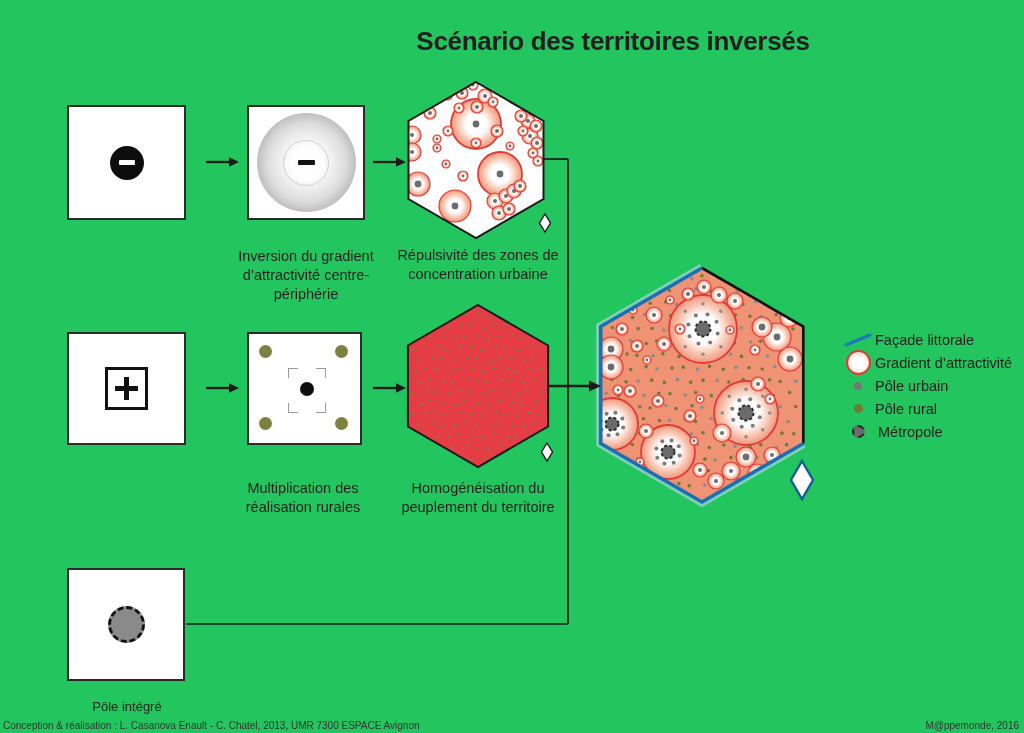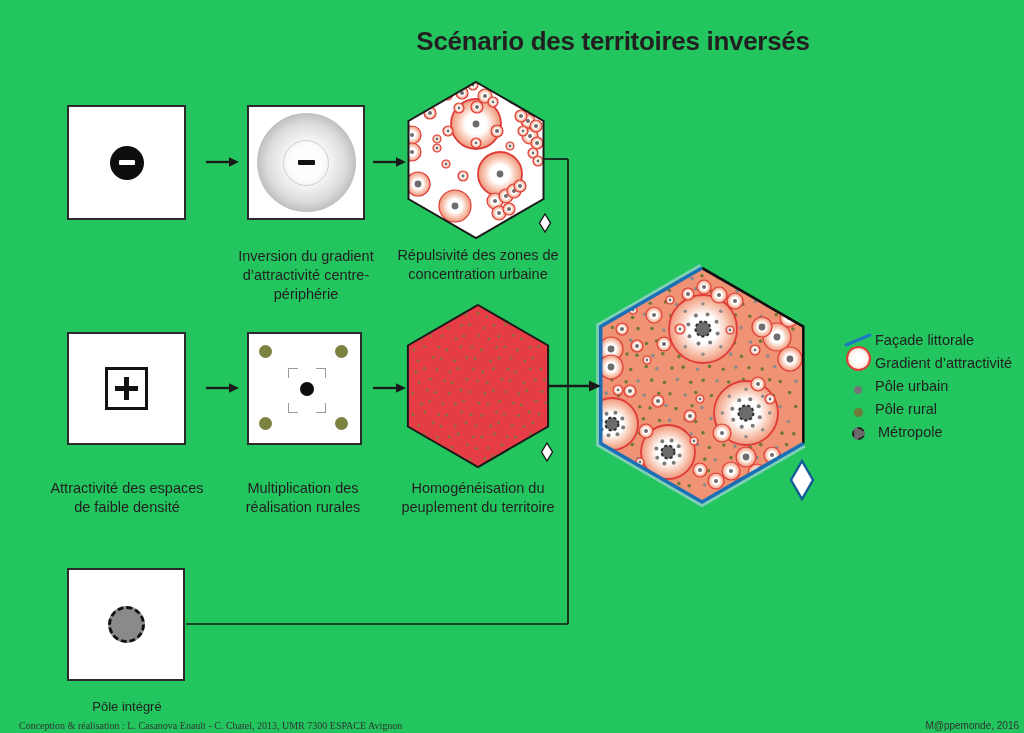--- a/index.html
+++ b/index.html
@@ -19,21 +19,21 @@
   .faint-ring{position:absolute;width:44px;height:44px;border-radius:50%;border:1px solid #cfcfcf;}
   .minus-bar-b{width:17px;height:5px;background:#111;border-radius:1px;}
   .plus-square{width:43px;height:43px;border:3px solid #111;box-sizing:border-box;position:relative;
     display:flex;align-items:center;justify-content:center;}
   .plus-h{position:absolute;width:23px;height:5px;background:#111;}
   .plus-v{position:absolute;width:5px;height:23px;background:#111;}
   .dotE{position:absolute;border-radius:50%;}
   .bracket{position:absolute;width:9px;height:9px;}
   .integ-circle{width:31px;height:31px;background:#8a8a8a;border:3px dashed #111;}
   .legend{position:absolute;left:841px;top:331px;display:flex;flex-direction:column;gap:6px;}
-  .legend-item{display:flex;align-items:flex-end;height:17px;}
+  .legend-item{display:flex;align-items:center;height:17px;}
   .licon{flex:0 0 34px;display:flex;align-items:center;justify-content:center;}
   .ltext{font-size:14.5px;white-space:nowrap;}
   .grad-icon{width:21px;height:21px;border-radius:50%;border:2.5px solid #df3b38;box-sizing:content-box;
     background:radial-gradient(circle,#fff 32%,#fdeee8 60%,#f6b89e 90%,#f09a7c 100%);}
   .footer{position:absolute;bottom:2px;font-size:10px;color:#333;white-space:nowrap;}
 </style>
 </head>
 <body>
 
 <div id="canvas">
@@ -69,21 +69,20 @@
     <div class="bracket" style="left:67px;top:69px;border-right:1.5px solid #9a9a9a;border-bottom:1.5px solid #9a9a9a;"></div>
     <div class="dotE" style="left:51px;top:48px;width:14px;height:14px;background:#0d0d0d;"></div>
   </div>
 
   <div class="box" style="left:67px;top:568px;width:118px;height:113px;">
     <div class="circ integ-circle"></div>
   </div>
 
   <div class="lbl" style="left:221px;top:247px;width:170px;">Inversion du gradient d’attractivité centre-périphérie</div>
   <div class="lbl" style="left:392px;top:246px;width:172px;">Répulsivité des zones de concentration urbaine</div>
-  <div class="lbl" style="left:42px;top:479px;width:170px;">Attractivité des espaces de faible densité</div>
   <div class="lbl" style="left:218px;top:479px;width:170px;">Multiplication des réalisation rurales</div>
   <div class="lbl" style="left:392px;top:479px;width:172px;">Homogénéisation du peuplement du territoire</div>
   <div class="lbl" style="left:62px;top:697px;width:130px;font-size:13px;">Pôle intégré</div>
 
   <svg id="hex1" class="abs" style="left:403px;top:78px;" width="146" height="164" viewBox="403 78 146 164">
       <defs>
         <radialGradient id="ga">
           <stop offset="0%" stop-color="#ffffff"></stop>
           <stop offset="42%" stop-color="#ffffff"></stop>
           <stop offset="78%" stop-color="#f7bda6"></stop>
@@ -799,16 +798,16 @@
       <span class="ltext">Pôle rural</span>
     </div>
     <div class="legend-item">
       <span class="licon">
           <span id="metroDot" class="circ" style="width:13px;height:13px;background:#6b6b6b;border:2px dashed #222;display:inline-block;box-sizing:border-box;"></span>
         </span>
       <span class="ltext" style="padding-left:3px;">Métropole</span>
     </div>
   </div>
 
-  <div class="footer" style="left:19px;font-family:Liberation Serif, serif;">Conception &amp; réalisation : L. Casanova Enault - C. Chatel, 2013, UMR 7300 ESPACE Avignon</div>
+  <div class="footer" style="left:3px;">Conception &amp; réalisation : L. Casanova Enault - C. Chatel, 2013, UMR 7300 ESPACE Avignon</div>
   <div class="footer" style="right:5px;">M@ppemonde, 2016</div>
 
 </div>
 
 </body></html>

